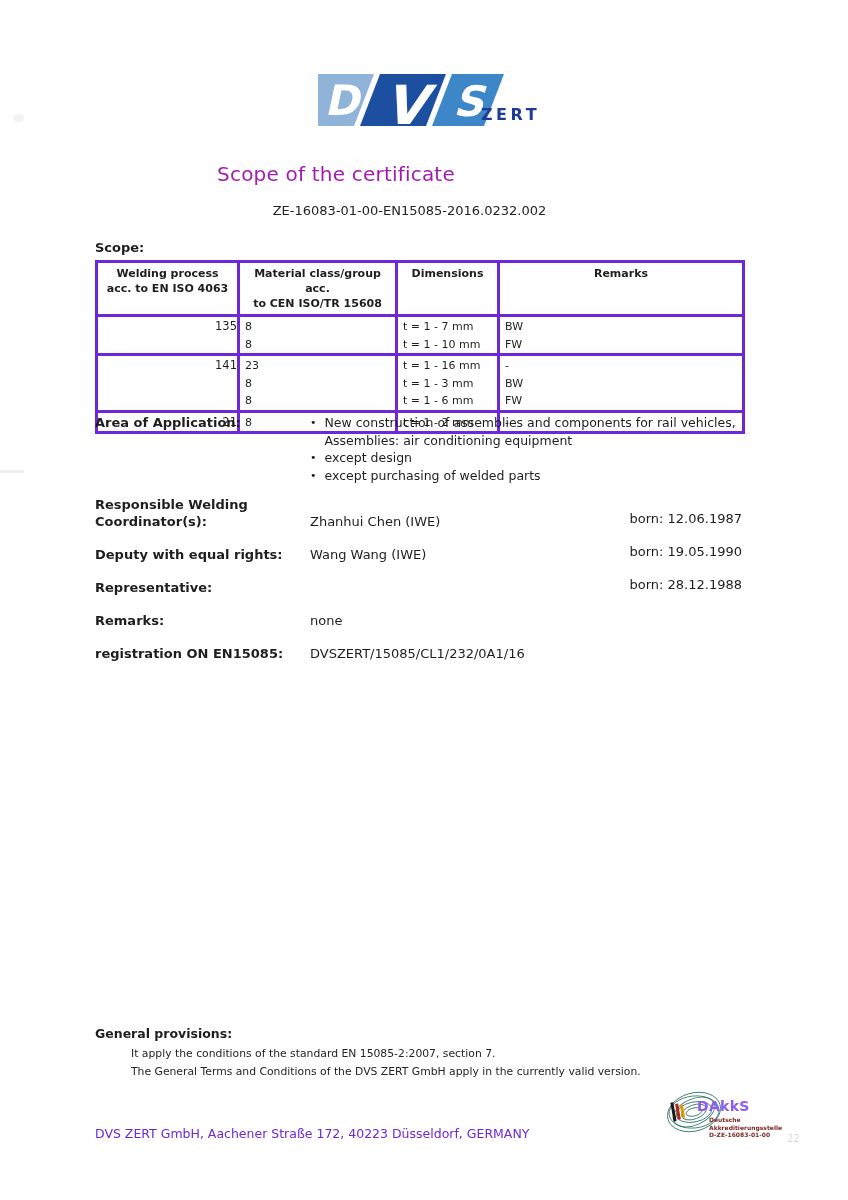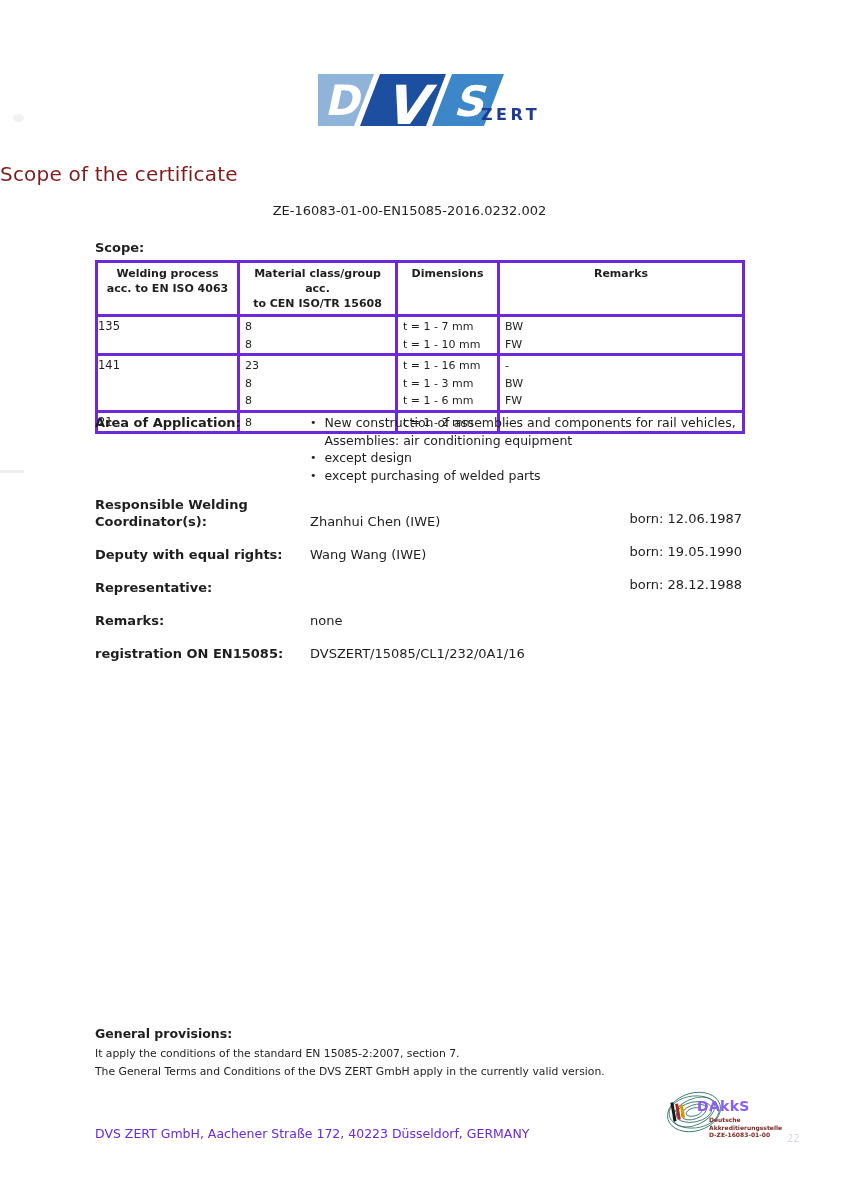--- a/index.html
+++ b/index.html
@@ -4,53 +4,53 @@
 <style>
   html,body{margin:0;padding:0;background:#ffffff;}
   .page{
     position:relative;width:848px;height:1200px;background:#ffffff;
     font-family:"DejaVu Sans","Liberation Sans",sans-serif;color:#1e1e1e;overflow:hidden;
   }
   
   .logo{position:absolute;left:316px;top:72px;width:230px;height:56px;}
   .logo svg{display:block;width:230px;height:56px;}
   
-  .title{position:absolute;left:0;top:162px;width:672px;text-align:left;
-         font-size:20px;font-weight:400;letter-spacing:.2px;color:#7f1d1d;}
+  .title{position:absolute;left:0;top:162px;width:672px;text-align:center;
+         font-size:20px;font-weight:400;letter-spacing:.2px;color:#a21caf;}
   .cert-number{position:absolute;left:0;top:203px;width:819px;text-align:center;
          font-size:13px;font-weight:500;color:#232323;}
   .scope-label{position:absolute;left:95px;top:240px;font-size:13px;font-weight:bold;}
   
   .scope-table{position:absolute;left:95px;top:260px;width:647px;border-collapse:collapse;
          table-layout:fixed;border:2px solid #2b2b2b;}
   .scope-table th,.scope-table td{border:3px solid #6d28d9;}
   .scope-table th{font-size:11px;font-weight:bold;line-height:15px;padding:3px 2px;
          white-space:pre-line;vertical-align:top;text-align:center;}
   .scope-table td{vertical-align:top;font-size:11px;padding:0;}
-  .scope-table td.proc{text-align:left;line-height:17px;padding-top:1px;font-size:11.5px;}
+  .scope-table td.proc{text-align:right;line-height:17px;padding-top:1px;font-size:11.5px;}
   .scope-table .cl{line-height:17.5px;padding:0 5px;}
   .scope-table .cl:first-child{padding-top:1px;}
   
   .area{position:absolute;left:95px;top:414px;width:647px;display:grid;
         grid-template-columns:215px 1fr;align-items:start;}
   .area-label{font-weight:bold;font-size:13px;line-height:17px;}
   .bullets{font-size:12.5px;line-height:17.5px;}
   .bullet{display:flex;gap:8px;}
   .bullet .dot{flex:0 0 auto;font-size:11px;}
   .bullet .btxt{white-space:pre-line;}
   
   .fields{position:absolute;left:95px;top:496px;width:647px;}
   .field-row{display:grid;grid-template-columns:215px 1fr auto;align-items:end;margin-bottom:16px;}
   .field-label{font-weight:bold;font-size:13px;line-height:17px;white-space:pre-line;}
   .field-value{font-size:13px;line-height:17px;}
   .field-born{font-size:13px;line-height:17px;position:relative;top:-3px;text-align:right;}
   
   .general{position:absolute;left:95px;top:1026px;width:620px;}
   .general-label{font-weight:bold;font-size:12.5px;margin-bottom:4px;}
-  .general-line{font-size:10.8px;line-height:17.5px;color:#242424;}
+  .general-line{font-size:10.8px;line-height:17.5px;color:#242424;margin-left:36px;}
   
   .footer-line{position:absolute;left:95px;top:1126px;font-size:12.5px;color:#6d28d9;}
   .page-mark{position:absolute;left:787px;top:1133px;font-size:10px;color:#ccd2d9;opacity:.8;}
   
   .dakks{position:absolute;left:664px;top:1086px;width:132px;height:64px;}
   .dakks svg{position:absolute;left:0;top:0;width:132px;height:64px;}
   .dakks-name{position:absolute;left:33px;top:12px;font-size:14px;font-weight:bold;
         letter-spacing:.3px;color:#8b5cf6;}
   .dakks-sub{position:absolute;left:45px;top:30px;font-size:6px;font-weight:bold;
         line-height:7.5px;color:#7d2a26;}

